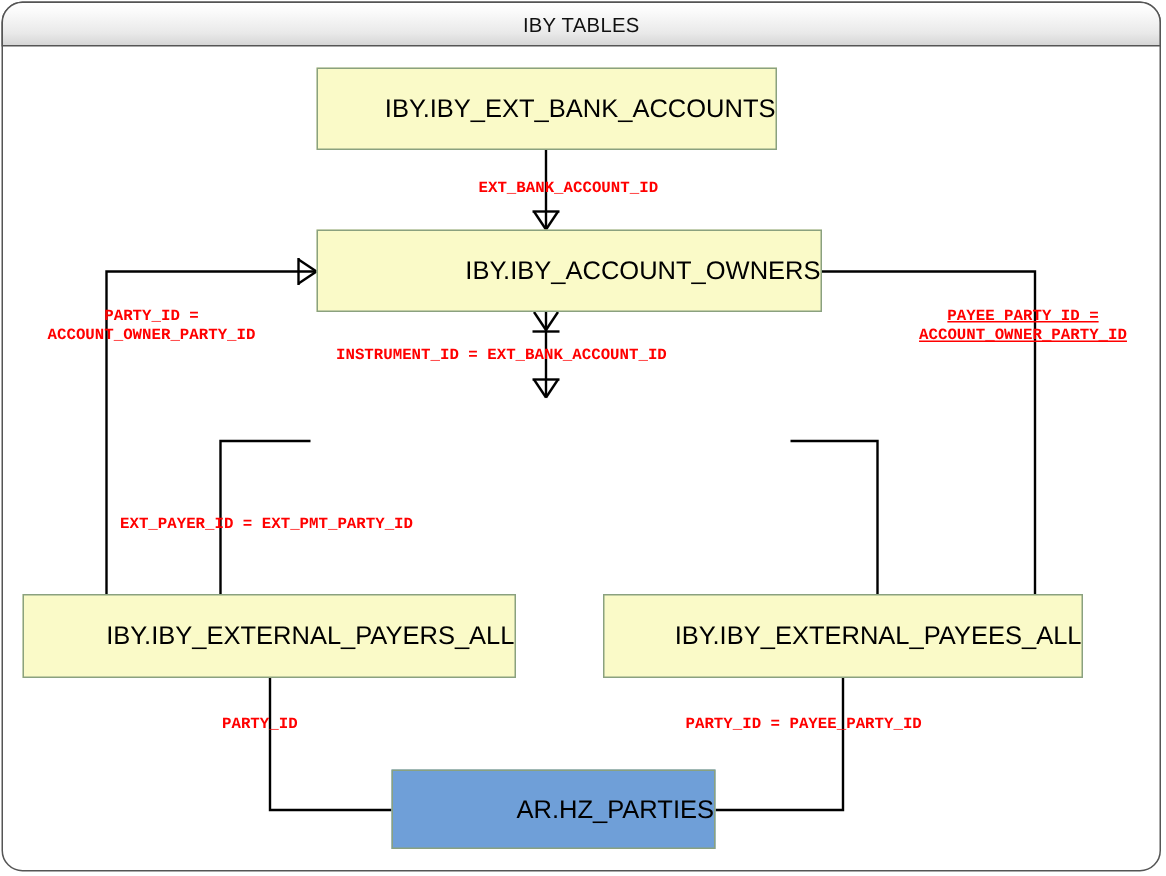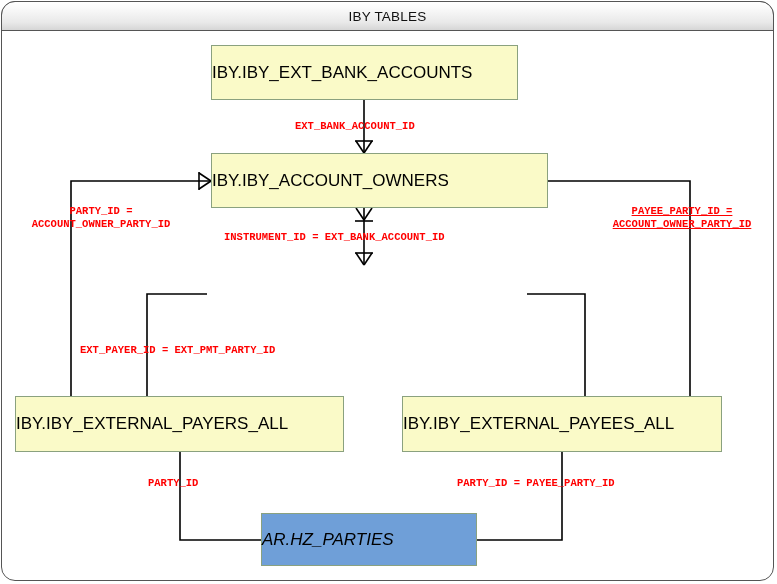--- a/index.html
+++ b/index.html
@@ -58,21 +58,21 @@
     width: 777px;
     height: 584px;
     pointer-events: none;
   }
   
   .entity {
     position: absolute;
     box-sizing: border-box;
     display: flex;
     align-items: center;
-    justify-content: flex-start;
+    justify-content: flex-end;
     border: 1.5px solid #8aa17f;
     font-size: 17px;
     color: #000000;
     font-family: "Liberation Sans", sans-serif;
     white-space: nowrap;
   }
   .entity.yellow {
     background: #fafac8;
   }
   .entity.blue {
@@ -151,25 +151,25 @@
 
 
   <div class="entity yellow" style="left:15px; top:396px; width:329px; height:56px;">
     <span>IBY.IBY_EXTERNAL_PAYERS_ALL</span>
   </div>
 
   <div class="entity yellow" style="left:402px; top:396px; width:320px; height:56px;">
     <span>IBY.IBY_EXTERNAL_PAYEES_ALL</span>
   </div>
 
-  <div class="entity blue" style="left:261px; top:513px; width:216px; height:53px;font-style:italic;">
+  <div class="entity blue" style="left:261px; top:513px; width:216px; height:53px;">
     <span>AR.HZ_PARTIES</span>
   </div>
 
-  <div class="rel-label" style="left:280px; top:120px;padding-left:15px;">EXT_BANK_ACCOUNT_ID</div>
+  <div class="rel-label" style="left:304px; top:120px;padding-left:15px;">EXT_BANK_ACCOUNT_ID</div>
 
   <div class="rel-label" style="left:5px; top:205px; width:192px;">PARTY_ID =
 ACCOUNT_OWNER_PARTY_ID</div>
 
   <div class="rel-label" style="left:592px; top:205px; width:180px;text-decoration:underline;">PAYEE_PARTY_ID =
 ACCOUNT_OWNER_PARTY_ID</div>
 
   <div class="rel-label" style="left:224px; top:231px;">INSTRUMENT_ID = EXT_BANK_ACCOUNT_ID</div>
 
   <div class="rel-label" style="left:80px; top:344px;">EXT_PAYER_ID = EXT_PMT_PARTY_ID</div>

